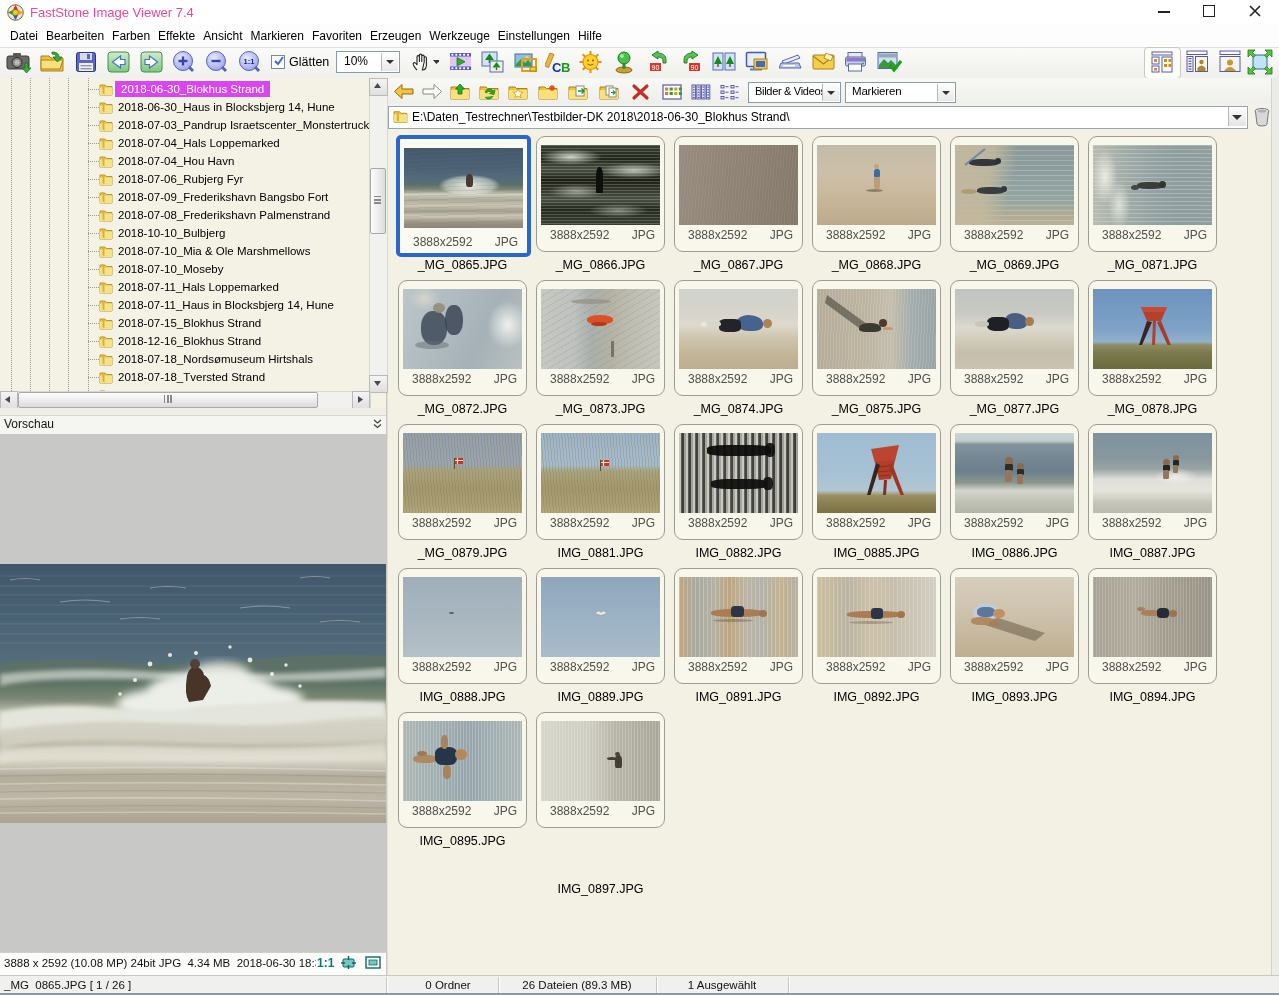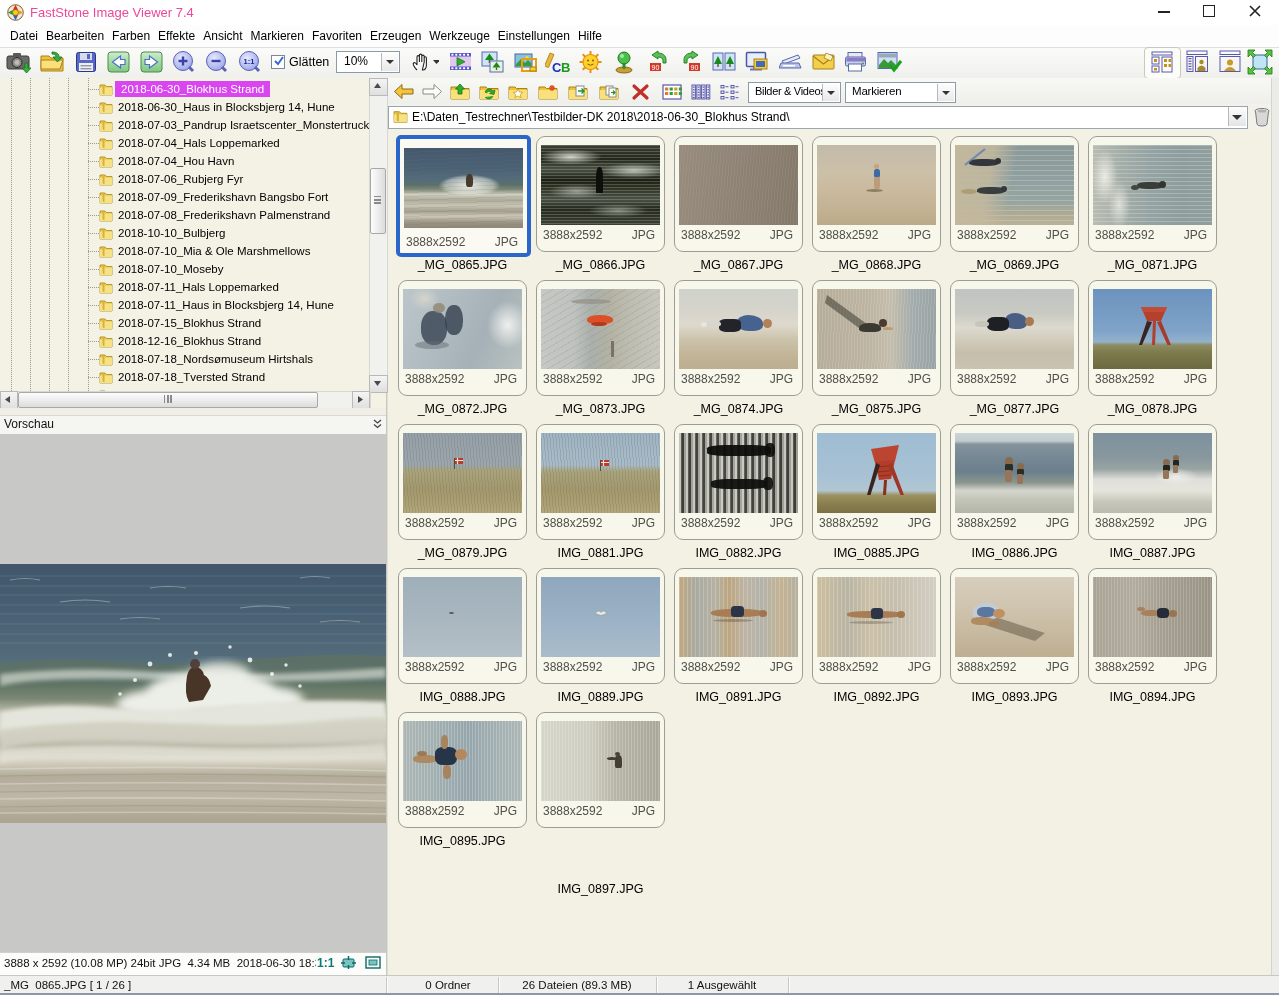--- a/index.html
+++ b/index.html
@@ -5,21 +5,21 @@
 body{width:1279px;height:995px;position:relative;overflow:hidden;
  font-family:"Liberation Sans",sans-serif;background:#fff}
 .ab{position:absolute}
 .ic{position:absolute}
 .row2ic{position:absolute;top:83px}
 .treerow{position:absolute;left:118px;height:18px;line-height:18px;font-size:11.5px;color:#000;white-space:nowrap}
 .fold{position:absolute}
 .card{position:absolute;width:127px;height:114px;border:1px solid #9d9d93;border-radius:9px;background:#f8f7ec}
 .timg{position:absolute;left:4px;top:8px;width:119px;height:80px;overflow:hidden}
 .cap{position:absolute;left:0;top:91px;width:100%;font-size:12px;color:#504f48}
-.cap .d{position:absolute;left:6px}
+.cap .d{position:absolute;left:13px}
 .cap .j{position:absolute;right:9px}
 .fname{position:absolute;width:137px;text-align:center;font-size:12.5px;color:#000;white-space:nowrap}
 .fig{position:absolute}
 .vline{position:absolute;width:1px;border-left:1px dotted #9a9a90}
 .combo{position:absolute;background:#fff;border:1px solid #8a9aa8}
 .combo .btn{position:absolute;right:1px;top:1px;bottom:1px;width:16px;background:linear-gradient(#fdfdfd,#e8e8e8);border-left:1px solid #b8b8b8}
 .combo .arr{position:absolute;right:5px;top:50%;margin-top:-2px;width:0;height:0;border-left:4px solid transparent;border-right:4px solid transparent;border-top:4px solid #333}
 .sbar{background:linear-gradient(#f4f4f4,#dfdfdf);border:1px solid #b9b9b9}
 .sthumb{background:linear-gradient(90deg,#fdfdfd,#dcdcdc);border:1px solid #a8a8a8;border-radius:2px}
 </style></head><body>

